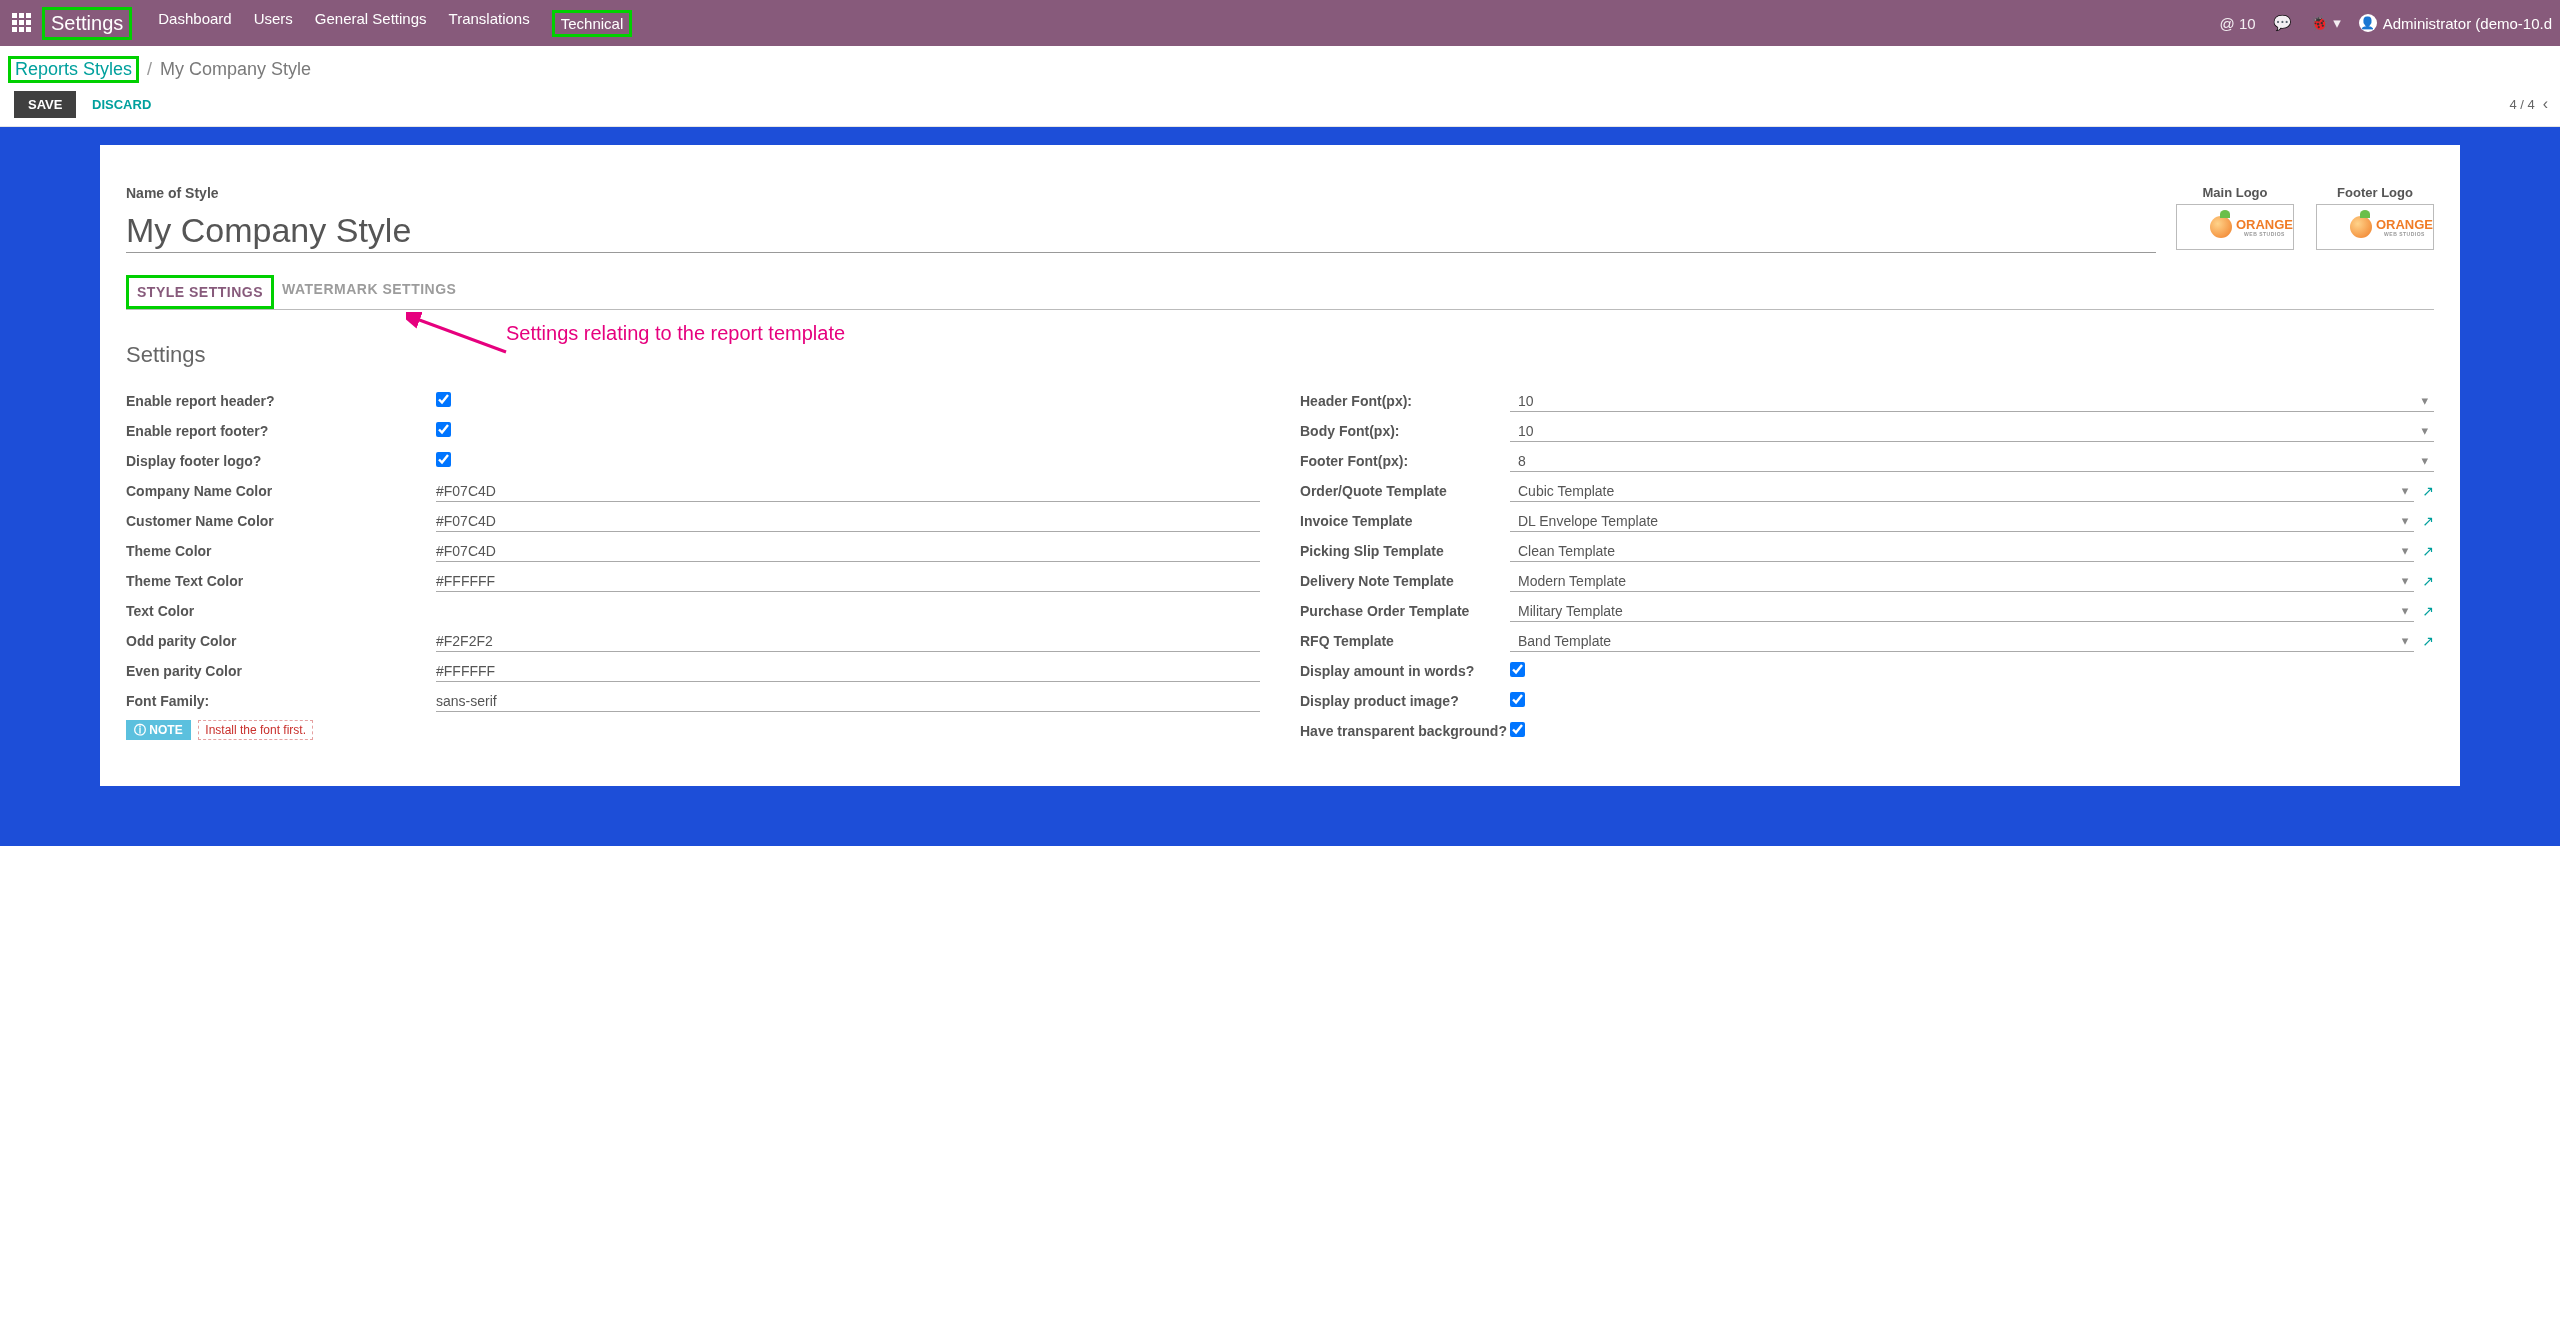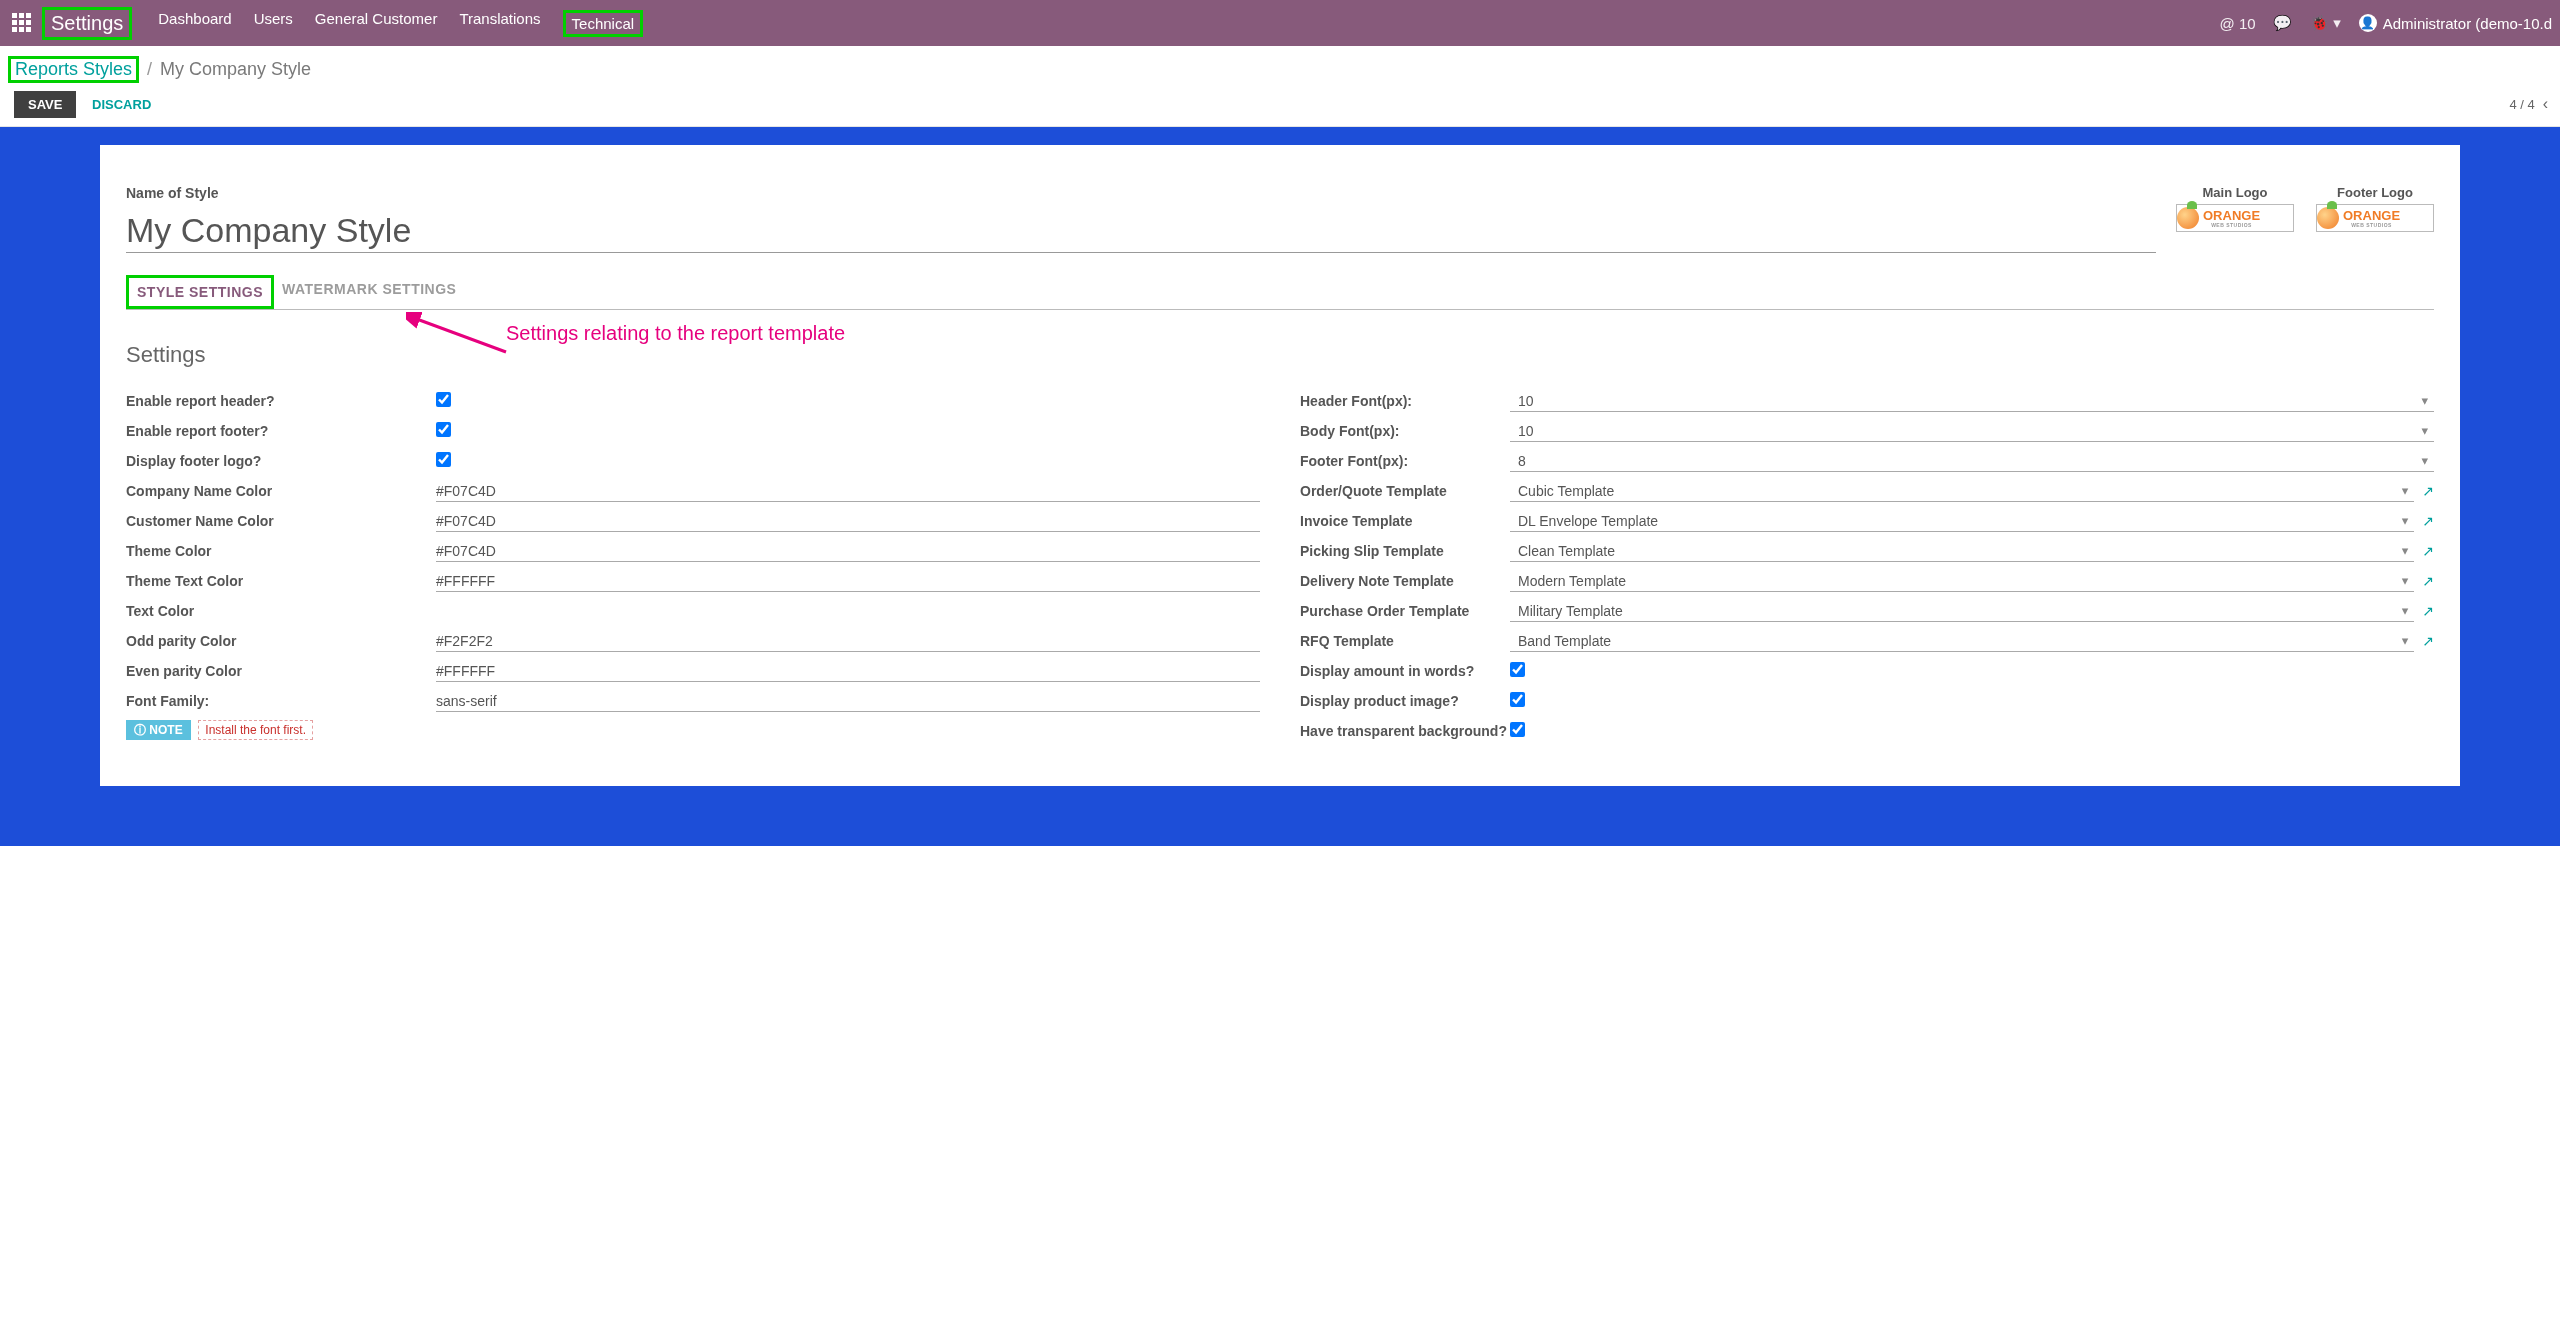--- a/index.html
+++ b/index.html
@@ -35,21 +35,21 @@
 .outer { background:#1d4ed8; padding: 18px 100px 60px 100px; }
 .card { background:#fff; padding: 40px 26px 40px 26px; position: relative; }
 
 .card-top { display:flex; align-items:flex-start; }
 .name-block { flex:1; }
 .name-label { font-weight:700; color:#555; font-size:14px; }
 .name-input { width:100%; border:none; border-bottom:1px solid #999; font-size:34px; color:#555; padding:2px 0; margin-top:8px; background:transparent; }
 
 .logo-boxes { display:flex; gap:22px; margin-left:20px;}
 .logo-col { text-align:center; font-size:13px; font-weight:700; color:#555; }
-.logo-box { border:1px solid #bbb; width:118px; height:28px; margin-top:4px; display:flex; align-items:center; justify-content:flex-start; cursor:pointer; }
+.logo-box { border:1px solid #bbb; width:118px; height:46px; margin-top:4px; display:flex; align-items:center; justify-content:flex-end; cursor:pointer; }
 .fake-logo { display:flex; align-items:center; gap:4px; }
 .fake-orange { width:22px; height:22px; border-radius:50%; background:radial-gradient(circle at 35% 35%, #ffd38a, #f07c26); position:relative; }
 .fake-orange::after { content:""; position:absolute; top:-6px; right:2px; width:10px; height:8px; background:#6bbf4a; border-radius:50% 50% 0 0; }
 .fake-word { font-size:13px; font-weight:800; color:#f07c26; line-height:1; }
 .fake-sub { font-size:5px; color:#999; letter-spacing:.5px; }
 
 
 .tabs { display:flex; border-bottom:1px solid #bbb; margin-top:22px; }
 .tab { padding:6px 8px; font-size:14px; font-weight:700; color:#9c9c9c; cursor:pointer; letter-spacing:.5px; }
 .tab.active { color:#875a7b; border:3px solid #00d000; }
@@ -91,21 +91,21 @@
       <span></span>
       <span></span>
       <span></span>
       <span></span>
       <span></span>
   </div>
   <div class="brand">Settings</div>
   <div class="nav-links">
     <span class="nav-link">Dashboard</span>
     <span class="nav-link">Users</span>
-    <span class="nav-link">General Customer</span>
+    <span class="nav-link">General Settings</span>
     <span class="nav-link">Translations</span>
     <span class="nav-link hl">Technical</span>
   </div>
   <div class="nav-spacer"></div>
   <div class="nav-right">
     <span class="icon">@ 10</span>
     <span class="icon">💬</span>
     <span class="icon">🐞 ▾</span>
     <span class="user-area">
       <span class="avatar">👤</span>

